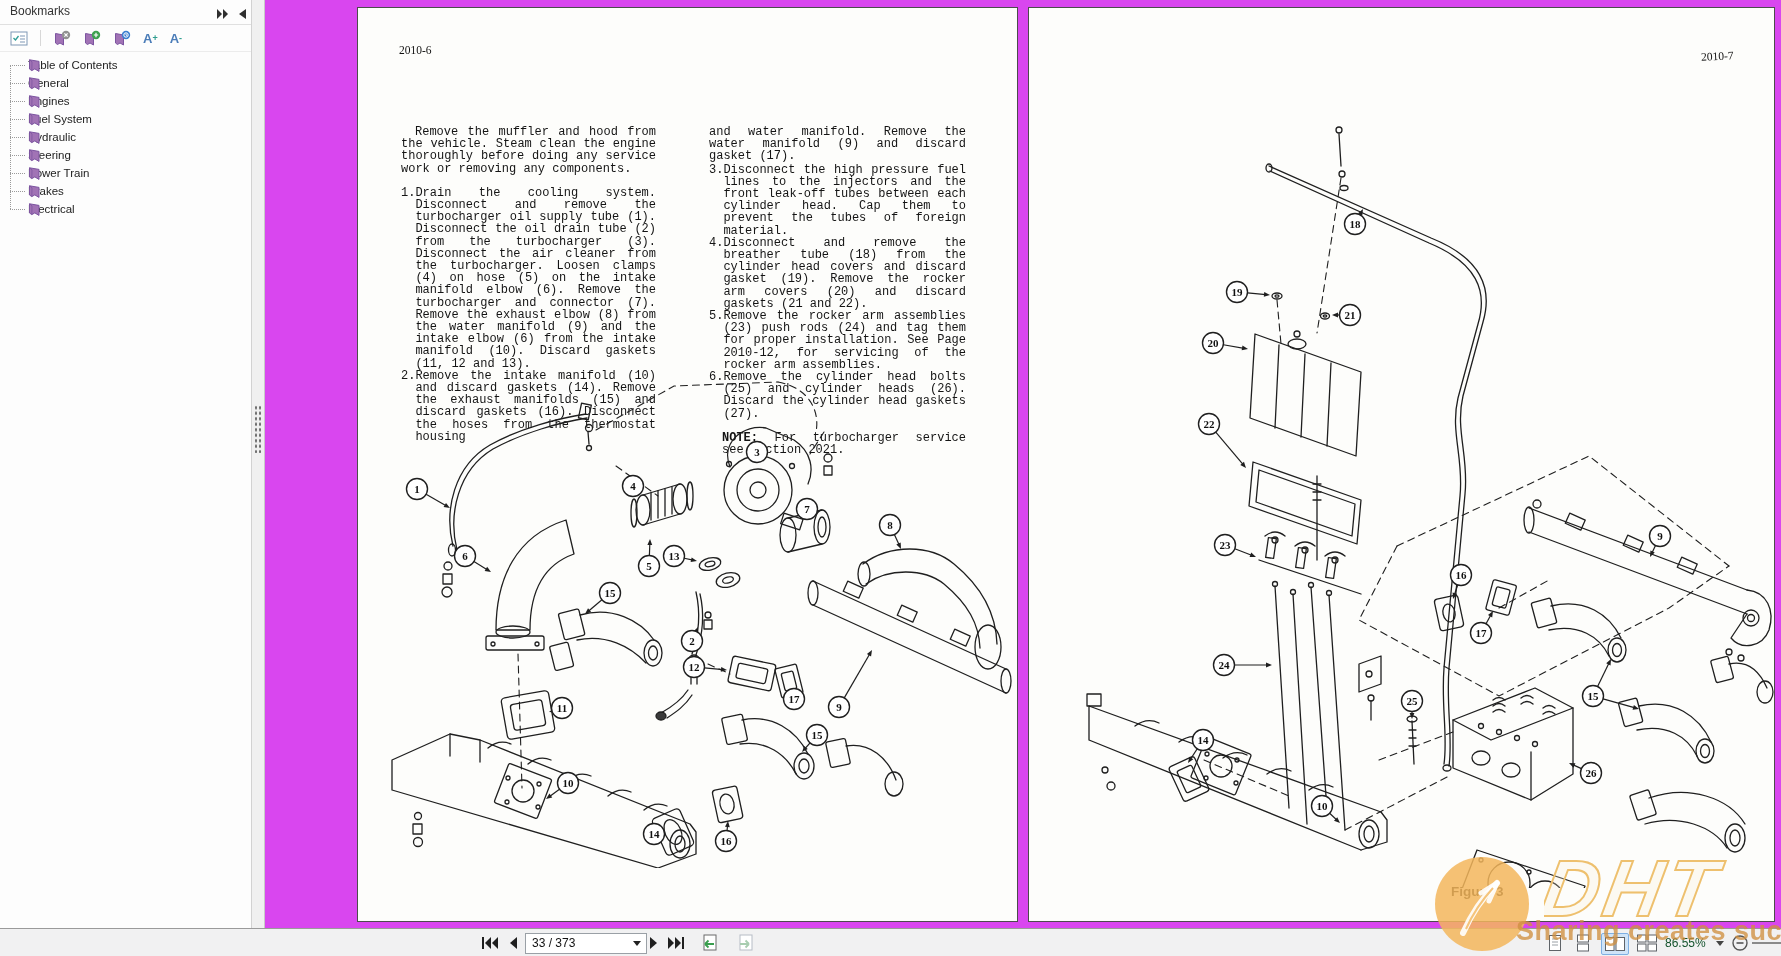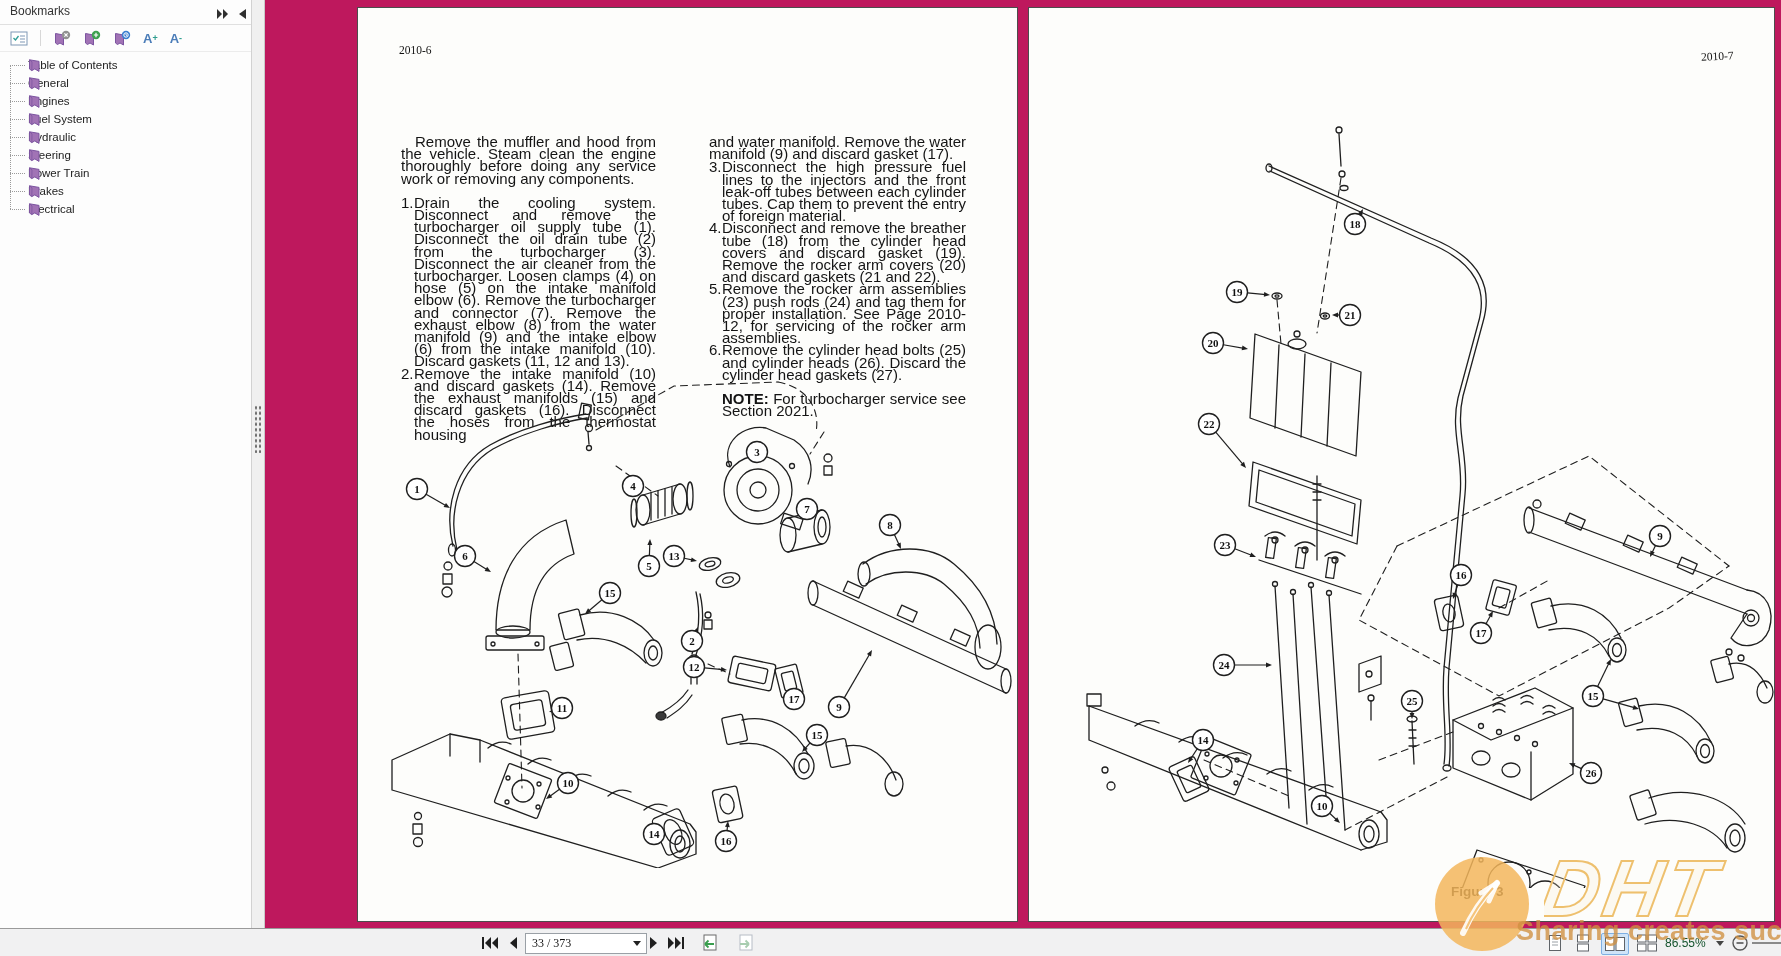--- a/index.html
+++ b/index.html
@@ -18,28 +18,28 @@
   .treeline{position:absolute;left:10px;top:13px;height:144px;border-left:1px dotted #9a9a9a;}
   .bm-row{height:18px;display:flex;align-items:center;position:relative;padding-left:28px;cursor:default;}
   .bm-row::before{content:"";position:absolute;left:10px;top:9px;width:15px;border-top:1px dotted #9a9a9a;}
   .bm-label{font-size:11.5px;color:#222;white-space:nowrap;}
   .bm-ic{position:absolute;left:27px;top:2px;}
   
   #splitter{position:absolute;left:252px;top:0;width:12px;height:928px;background:#f0f0f0;border-right:1px solid #c9c9c9;z-index:4;}
   #splitter .grip{position:absolute;left:2px;top:405px;width:8px;height:48px;
      background-image:radial-gradient(#6f6f6f 1px, transparent 1.3px);background-size:4px 5.5px;}
   
-  #doc-area{position:absolute;left:264px;top:0;width:1517px;height:928px;background:#be185d;z-index:1;}
+  #doc-area{position:absolute;left:264px;top:0;width:1517px;height:928px;background:#d946ef;z-index:1;}
   .page{position:absolute;top:7px;height:915px;background:#fdfdfb;border:1px solid #4c4c4c;box-sizing:border-box;color:#161616;}
   #page-left{left:93px;width:661px;}
   #page-right{left:764px;width:747px;}
   .pgnum{position:absolute;font-family:"Liberation Serif",serif;font-size:11.5px;color:#111;}
   .doc-title{position:absolute;width:100%;text-align:center;font-weight:bold;font-size:15.5px;letter-spacing:1.2px;font-family:"Liberation Sans",sans-serif;color:#0d0d0d;}
   .doc-subtitle{position:absolute;width:100%;text-align:center;font-weight:bold;font-size:13.5px;letter-spacing:0.6px;font-family:"Liberation Sans",sans-serif;color:#0d0d0d;}
-  .col{position:absolute;top:118px;font-family:Liberation Sans, sans-serif;font-size:15px;line-height:12.2px;text-align:justify;color:#141414;margin-top:10px;}
+  .col{position:absolute;top:118px;font-family:Liberation Mono, monospace;font-size:12px;line-height:12.2px;text-align:justify;color:#141414;}
   #col1{left:43px;width:255px;}
   #col2{left:351px;width:257px;}
   .intro{text-indent:14px;margin:0 0 12px 0;}
   .step{display:flex;margin:0;}
   .step .num{flex:0 0 13px;}
   .step .body{flex:1;}
   .cont{margin-left:13px;}
   .note{margin-left:13px;margin-top:12px;}
   .note b{font-weight:bold;}
   .fig-label{position:absolute;font-weight:bold;font-size:13.5px;font-family:"Liberation Sans",sans-serif;color:#0d0d0d;}
@@ -49,21 +49,21 @@
   .dk{fill:#3a3a3a;stroke:#1f1f1f;}
   .co circle{fill:#fff;stroke:#1f1f1f;stroke-width:1.4;}
   .co text{font-family:"Liberation Serif",serif;font-size:11px;font-weight:bold;fill:#111;text-anchor:middle;}
   .co line{stroke:#1f1f1f;stroke-width:1.2;}
   .co polygon{fill:#1f1f1f;}
   
   #statusbar{position:absolute;left:0;top:928px;width:1781px;height:28px;background:#f1f1f2;border-top:1px solid #9a9a9a;z-index:10;}
   .sb-abs{position:absolute;top:0;height:28px;display:flex;align-items:center;}
   .navbtn{cursor:pointer;display:inline-flex;align-items:center;}
   #page-field-wrap{left:525px;}
-  #page-field{width:100px;height:19px;border:1px solid #9aa0a6;background:#fff;font-size:12px;font-family:Liberation Serif, serif;padding:0 14px 0 6px;color:#111;}
+  #page-field{width:100px;height:19px;border:1px solid #9aa0a6;background:#fff;font-size:12px;font-family:Liberation Sans, sans-serif;padding:0 14px 0 6px;color:#111;}
   .input-caret{position:absolute;right:6px;top:12px;width:0;height:0;border-left:4px solid transparent;border-right:4px solid transparent;border-top:5px solid #222;}
   .layout-ic{display:inline-flex;align-items:center;justify-content:center;}
   .sel-box{background:#cfe4f8;border:1px solid #7fb0e3;border-radius:2px;}
   #zoom-text{font-size:12px;color:#14532d;}
   .caret-down{width:0;height:0;border-left:4px solid transparent;border-right:4px solid transparent;border-top:5px solid #444;}
   
   #wm-layer{position:absolute;left:0;top:0;width:1781px;height:956px;pointer-events:none;z-index:20;}
   #wm-slogan{position:absolute;left:1516px;top:916px;font-size:27px;font-weight:bold;letter-spacing:0.5px;color:rgba(207,144,64,0.78);white-space:nowrap;}
 </style>
 </head>
@@ -215,21 +215,21 @@
             <span class="body">Remove the intake manifold (10) and discard gaskets (14). Remove the exhaust manifolds (15) and discard gaskets (16). Disconnect the hoses from the thermostat housing</span>
           </div>
         </div>
     </div>
 
     <div class="col" id="col2">
       <p class="cont" style="margin:0 0 1px 0;">and water manifold. Remove the water manifold (9) and discard gasket (17).</p>
       <div id="col2-steps">
           <div class="step">
             <span class="num">3.</span>
-            <span class="body">Disconnect the high pressure fuel lines to the injectors and the front leak-off tubes between each cylinder tubes. Cap them to prevent the entry of foreign material.</span>
+            <span class="body">Disconnect the high pressure fuel lines to the injectors and the front leak-off tubes between each cylinder head. Cap them to prevent the tubes of foreign material.</span>
           </div>
           <div class="step">
             <span class="num">4.</span>
             <span class="body">Disconnect and remove the breather tube (18) from the cylinder head covers and discard gasket (19). Remove the rocker arm covers (20) and discard gaskets (21 and 22).</span>
           </div>
           <div class="step">
             <span class="num">5.</span>
             <span class="body">Remove the rocker arm assemblies (23) push rods (24) and tag them for proper installation. See Page 2010-12, for servicing of the rocker arm assemblies.</span>
           </div>
           <div class="step">

